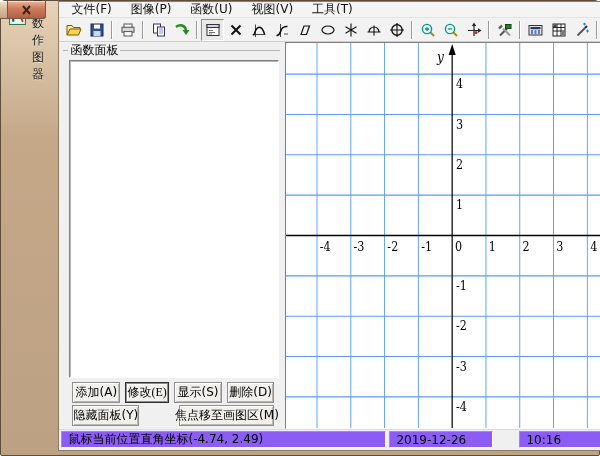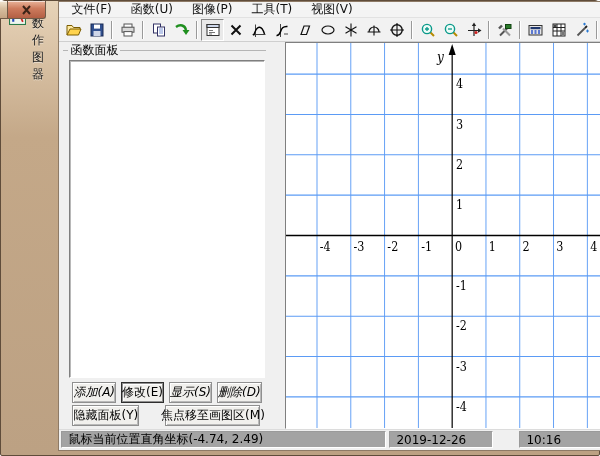--- a/index.html
+++ b/index.html
@@ -34,46 +34,46 @@
 
   .toolbar { height:24px; display:flex; align-items:center; padding-left:3px;
     background:#f2f2f2; border-bottom:1px solid #cfcfcf; }
   .tb-btn { width:23px; height:22px; display:flex; align-items:center; justify-content:center; border:1px solid transparent; }
   .tb-btn.pressed { border-color:#8a8a8a #ffffff #ffffff #8a8a8a; background:#e9e9e9; }
   .tb-sep { width:2px; height:18px; margin:0 3px; border-left:1px solid #9a9a9a; border-right:1px solid #ffffff; }
 
   
   .main { flex:1; display:flex; min-height:0; }
 
-  .left-panel { width:226px; display:flex; flex-direction:column; padding:0 16px 2px 0; }
+  .left-panel { width:226px; display:flex; flex-direction:column; padding:0 2px 2px 0; }
   .group-label { height:17px; display:flex; align-items:center; padding-left:4px; }
   .group-label .pre  { width:5px;  border-top:1px solid #b5b5b5; margin-right:2px; }
   .group-label .post { flex:1; border-top:1px solid #b5b5b5; margin-left:2px; margin-right:3px; }
   .group-label span.txt { color:#000; }
   .listbox { flex:1; margin:1px 4px 3px 10px; background:#fff;
     border:1px solid; border-color:#7f7f7f #ffffff #ffffff #7f7f7f; box-shadow:inset 1px 1px 0 #b8b8b8; }
   .btn-row { display:flex; margin:1px 9px 1px 13px; height:21px; }
   .btn-row.r1 { gap:5px; }
   .btn-row.r2 { justify-content:space-between; }
   .pbtn { background:#f1f0ed; border:1px solid #8f8f8f; color:#000;
     box-shadow:inset 1px 1px 0 #ffffff, inset -1px -1px 0 #b9b9b9;
     font-size:12px; display:flex; align-items:center; justify-content:center; white-space:nowrap; cursor:default; }
   .pbtn.focused { border:1px solid #2e2e2e; box-shadow:inset 0 0 0 1px #8f8f8f, inset 2px 2px 0 #fff; }
-  .w44{width:53px;font-style:italic;} .w48{width:49px;} .w73{width:67px;} .w102{width:95px;}
+  .w44{width:53px;} .w48{width:49px;font-family:Liberation Serif, serif;} .w73{width:67px;} .w102{width:95px;}
 
   .plot-wrap { flex:1; background:#fff; position:relative;
     border:1px solid; border-color:#7f7f7f #ffffff #ffffff #7f7f7f; }
   .plot-wrap svg { position:absolute; left:0; top:0; width:100%; height:100%; }
   .tick { font:12px "DejaVu Serif","Liberation Serif",serif; fill:#000; }
   .axis-letter { font:italic 13px "DejaVu Serif","Liberation Serif",serif; fill:#000; }
 
   
   .statusbar { height:21px; display:flex; align-items:flex-end; padding:0 2px 2px 2px; gap:3px; background:#f0f0f0; border-top:1px solid #dcdcdc; }
   .sb-panel { height:17px; border:1px solid; border-color:#9a9a9a #ffffff #ffffff #9a9a9a;
-    display:flex; align-items:center; padding:0 6px; color:#000; background:#a3a3a3; white-space:nowrap; overflow:hidden; }
+    display:flex; align-items:center; padding:0 6px; color:#000; background:#8b5cf6; white-space:nowrap; overflow:hidden; }
   .sb-main { flex:1; }
   .sb-date { width:104px; }
   .sb-time { width:84px;margin-left:23px; }
   .sb-gripbox { width:16px; height:17px; position:relative; }
 </style>
 </head>
 <body>
 
 <div class="window">
 
@@ -101,24 +101,24 @@
             <path d="M2 1 L9 9 M9 1 L2 9" stroke="#3c2418" stroke-width="2"></path>
           </svg>
       </div>
     </div>
   </div>
 
   <div class="client">
 
     <div class="menubar">
       <span class="menu-item">文件(F)</span>
+      <span class="menu-item">图像(P)</span>
       <span class="menu-item">函数(U)</span>
-      <span class="menu-item">图像(P)</span>
+      <span class="menu-item">视图(V)</span>
       <span class="menu-item">工具(T)</span>
-      <span class="menu-item">视图(V)</span>
     </div>
 
     <div class="toolbar">
       <div class="tb-btn" title="open">
         <svg width="17" height="16" viewBox="0 0 16 16">
           <path d="M1.5 13 V3.5 h5 l1.5 2 h6.5 v2" fill="#ffe9a0" stroke="#7a5c00"></path>
           <path d="M1.5 13 L4.5 7 h11 l-2.5 6 Z" fill="#ffd34d" stroke="#7a5c00"></path>
         </svg>
       </div>
       <div class="tb-btn" title="save">

